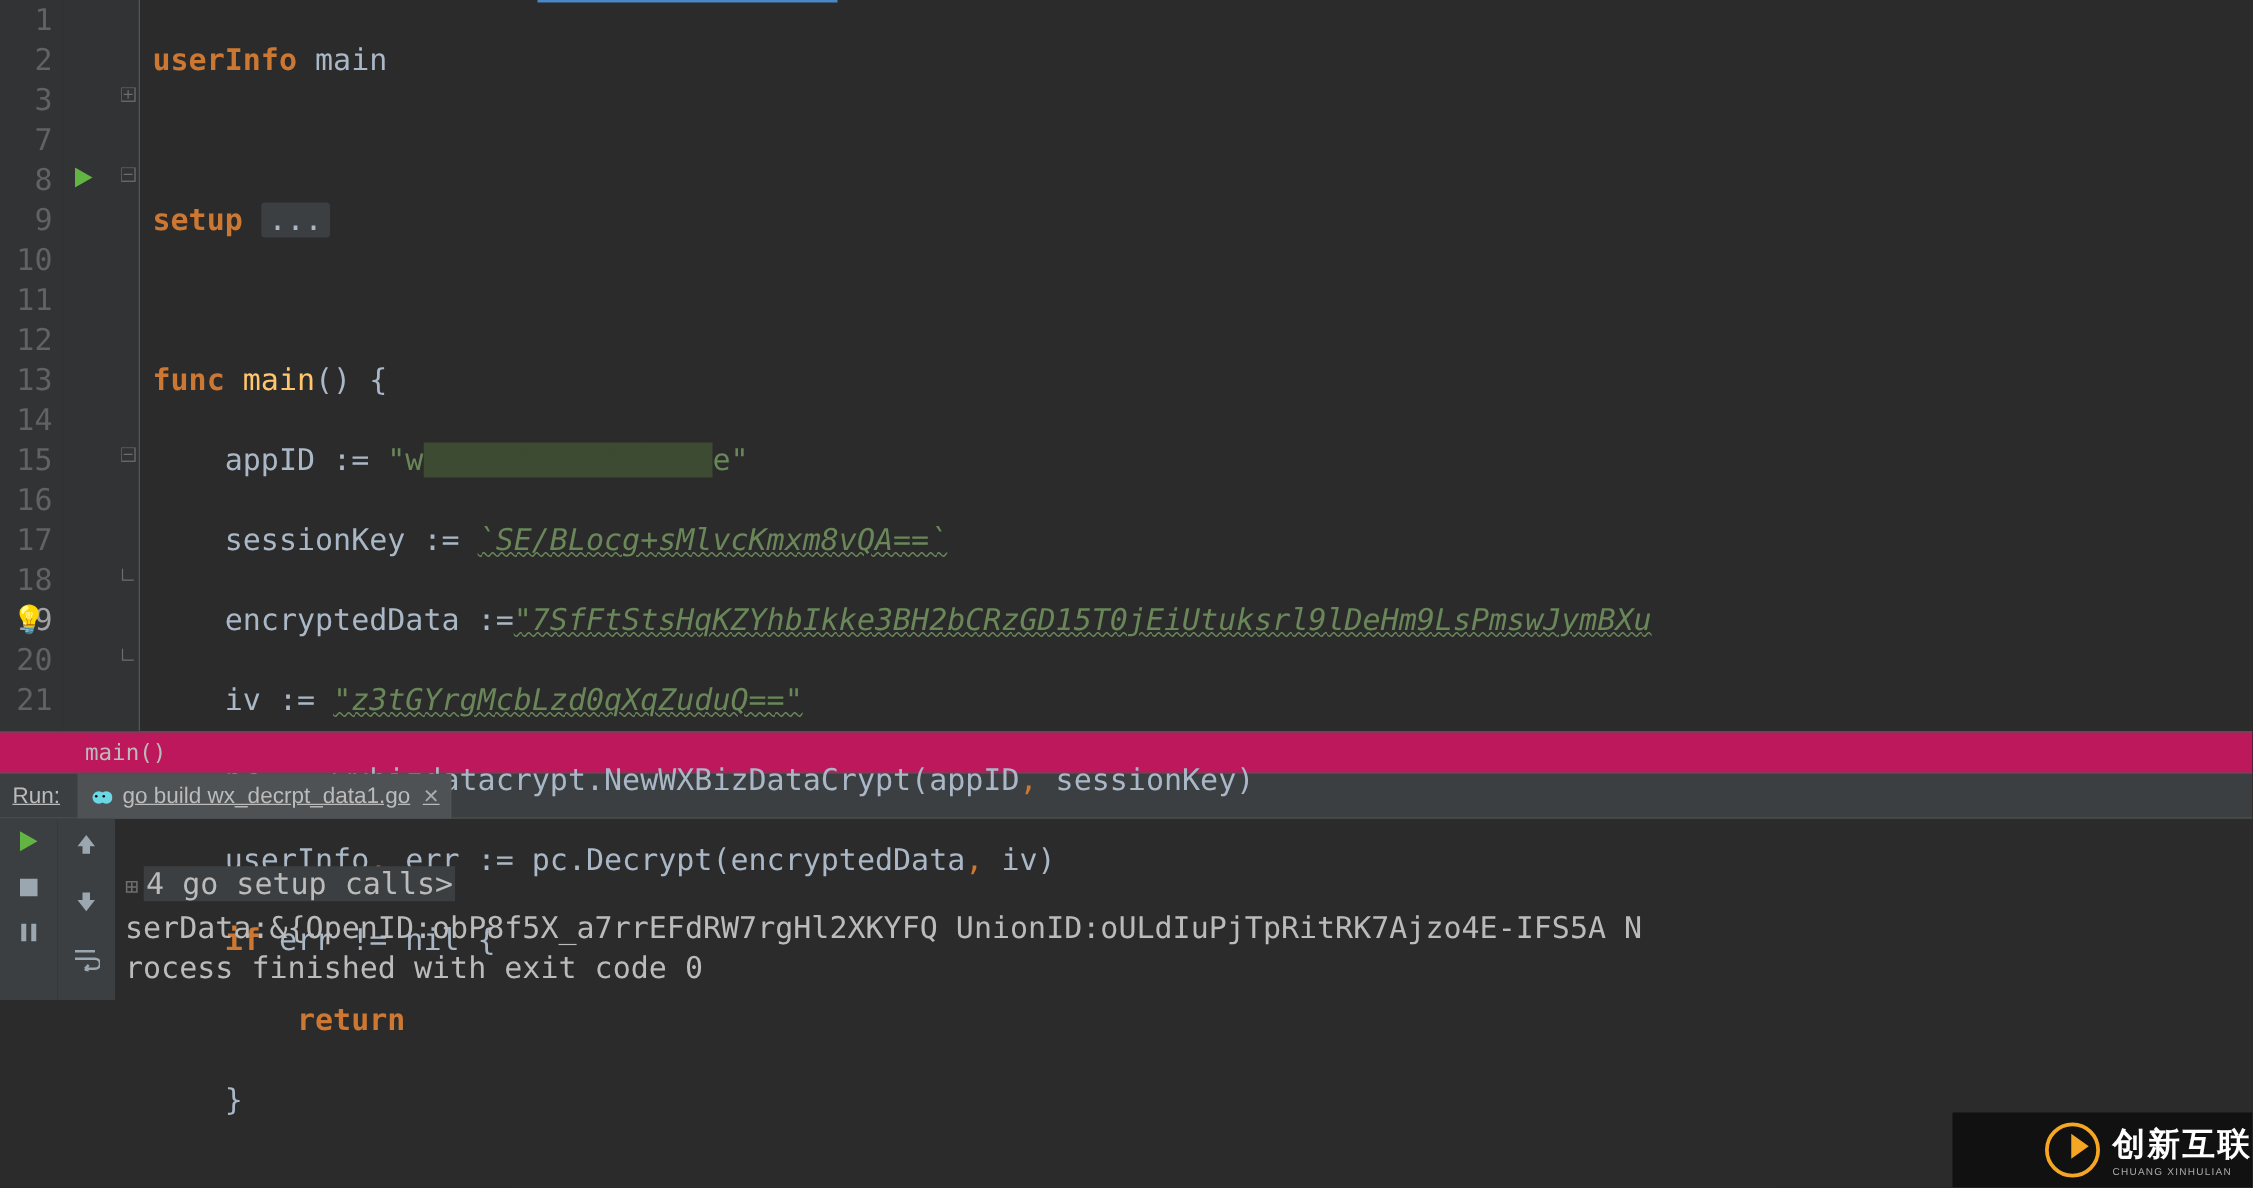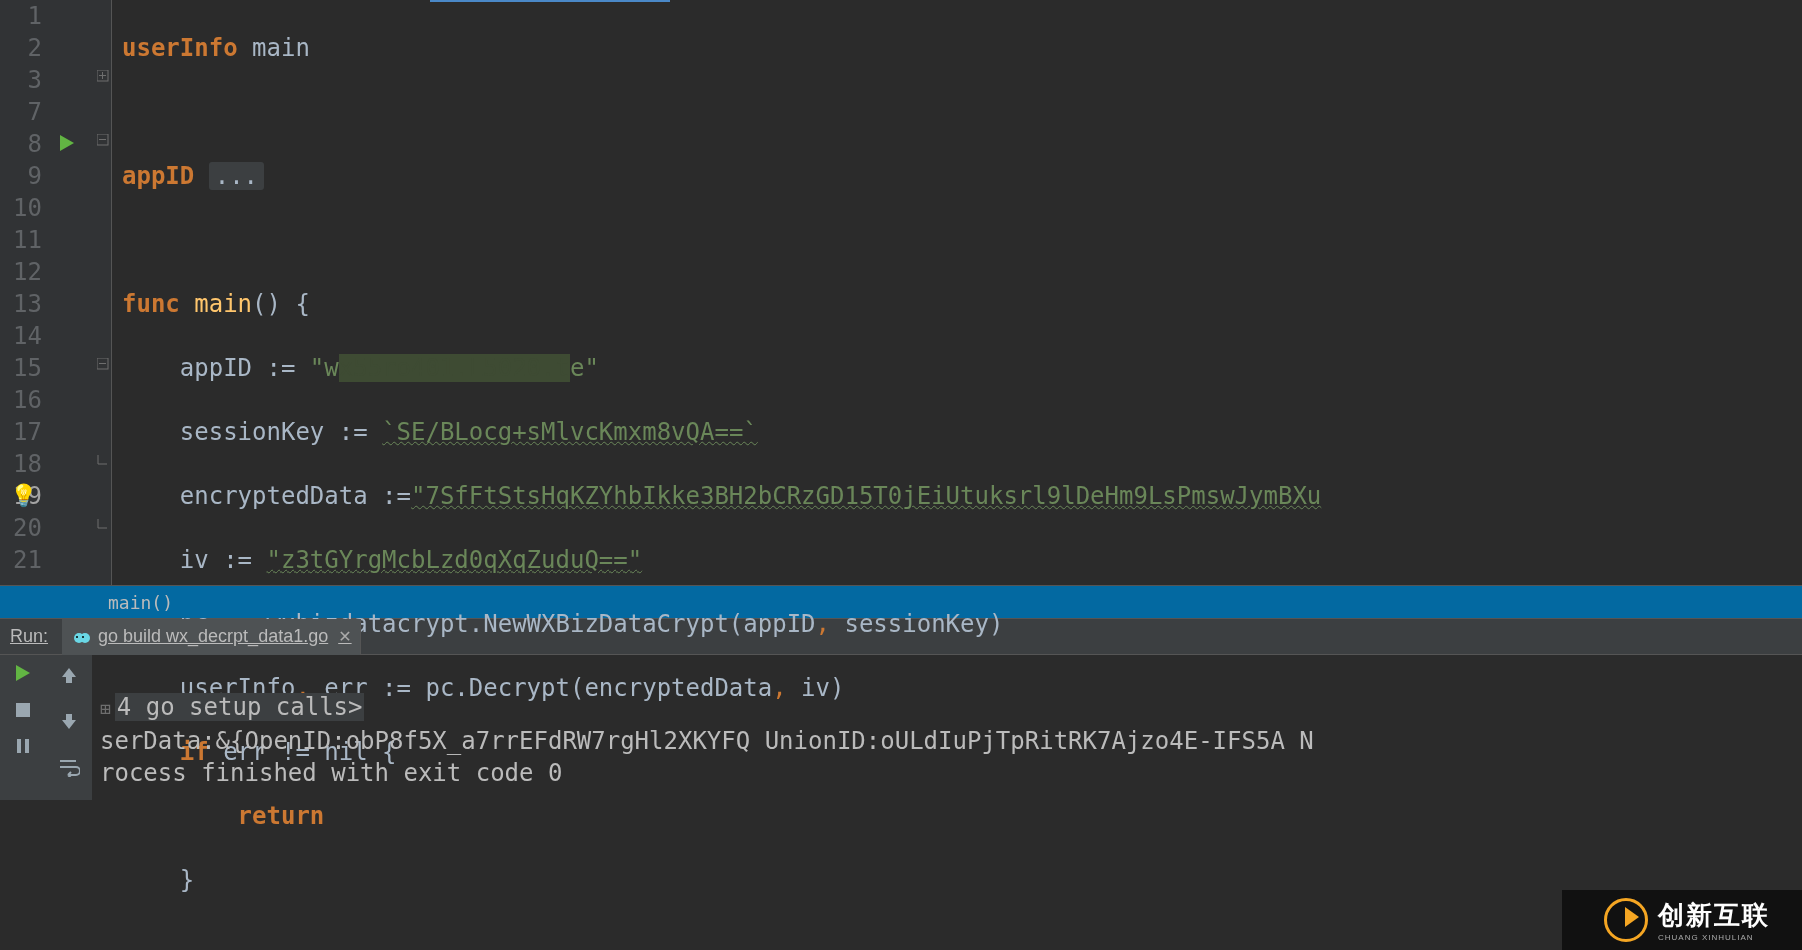--- a/index.html
+++ b/index.html
@@ -64,34 +64,34 @@
     padding-left: 10px;
     white-space: pre;
     line-height: 32px;
   }
   .line { height: 32px; }
   
   .kw      { color: #cc7832; font-weight: bold; }
   .id      { color: #a9b7c6; }
   .fn      { color: #ffc66d; }
   .str     { color: #6a8759; }
-  .strund  { color: #6a8759; text-decoration: underline wavy #6a8759; text-decoration-thickness:1px; }
+  .strund  { color: #6a8759; text-decoration: underline wavy #6a8759; text-decoration-thickness:1px;font-style:italic; }
   .pun     { color: #a9b7c6; }
   .comma   { color: #cc7832; }
   .dots    { background:#3c3f41; color:#a9b7c6; padding:0 6px; border-radius:3px; }
   .redacted{ background:#3e4b33; color:#3e4b33; letter-spacing:0px; }
 
   
   .breadcrumb {
     height: 34px;
-    background: #0369a1;
+    background: #be185d;
     color: #bbbbbb;
     font-size: 18px;
     line-height: 34px;
-    padding-left: 108px;
+    padding-left: 68px;
     border-top: 1px solid #555;
     border-bottom: 1px solid #555;
   }
 
   
   .run-header {
     height: 36px;
     background: #3c3f41;
     display: flex;
     align-items: center;
@@ -158,21 +158,21 @@
   
   .watermark {
     position: absolute;
     right: 0;
     bottom: 0;
     height: 60px;
     width: 240px;
     background: #111;
     display: flex;
     align-items: center;
-    justify-content: center;
+    justify-content: flex-end;
     padding-left: 10px;
     gap: 10px;
     color: #fff;
     font-family: "PingFang SC","Microsoft YaHei",sans-serif;
   }
   .watermark .logo {
     width: 44px; height:44px;
     border: 3px solid #f5a623;
     border-radius: 50%;
     position: relative;
@@ -253,21 +253,21 @@
     <span class="fold" style="top:518px">
       <svg width="12" height="12">
           <path d="M1 1 L1 10 L10 10" fill="none" stroke="#6e6e6e"></path>
         </svg>
     </span>
   </div>
 
   <div class="code">
 <div class="line"><span class="kw">userInfo</span> <span class="id">main</span></div>
 <div class="line"></div>
-<div class="line"><span class="kw">appID</span> <span class="dots">...</span></div>
+<div class="line"><span class="kw">setup</span> <span class="dots">...</span></div>
 <div class="line"></div>
 <div class="line"><span class="kw">func</span> <span class="fn">main</span><span class="pun">() {</span></div>
 <div class="line"><span>    appID := </span><span class="str">"w</span><span class="redacted">x55ro401.L5020.t</span><span class="str">e"</span></div>
 <div class="line"><span>    sessionKey := </span><span class="strund">`SE/BLocg+sMlvcKmxm8vQA==`</span></div>
 <div class="line"><span>    encryptedData :=</span><span class="strund">"7SfFtStsHqKZYhbIkke3BH2bCRzGD15T0jEiUtuksrl9lDeHm9LsPmswJymBXu</span></div>
 <div class="line"><span>    iv := </span><span class="strund">"z3tGYrgMcbLzd0qXqZuduQ=="</span></div>
 <div class="line"><span>    pc := wxbizdatacrypt.NewWXBizDataCrypt(appID</span><span class="comma">,</span><span> sessionKey)</span></div>
 <div class="line"><span>    userInfo</span><span class="comma">,</span><span> err := pc.Decrypt(encryptedData</span><span class="comma">,</span><span> iv)</span></div>
 <div class="line">    <span class="kw">if</span><span> err != nil {</span></div>
 <div class="line">        <span class="kw">return</span></div>

